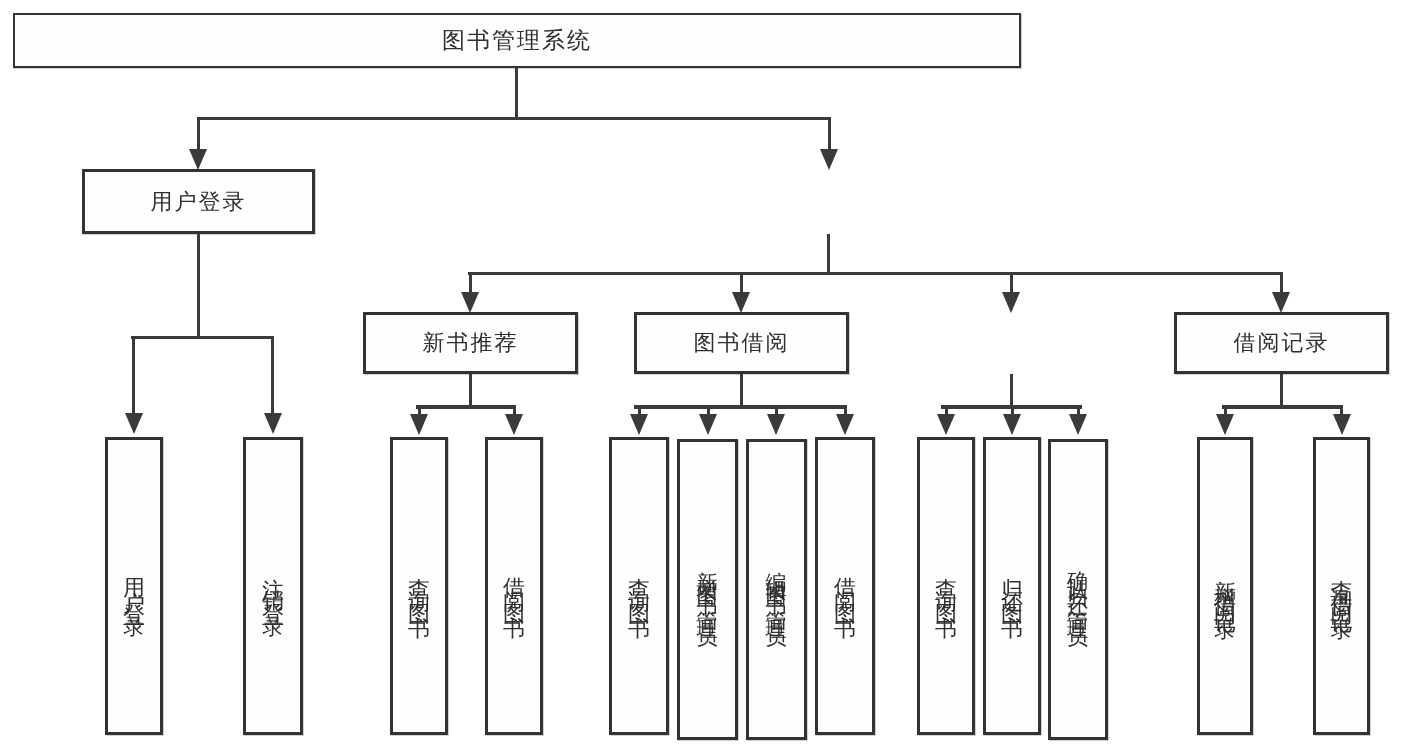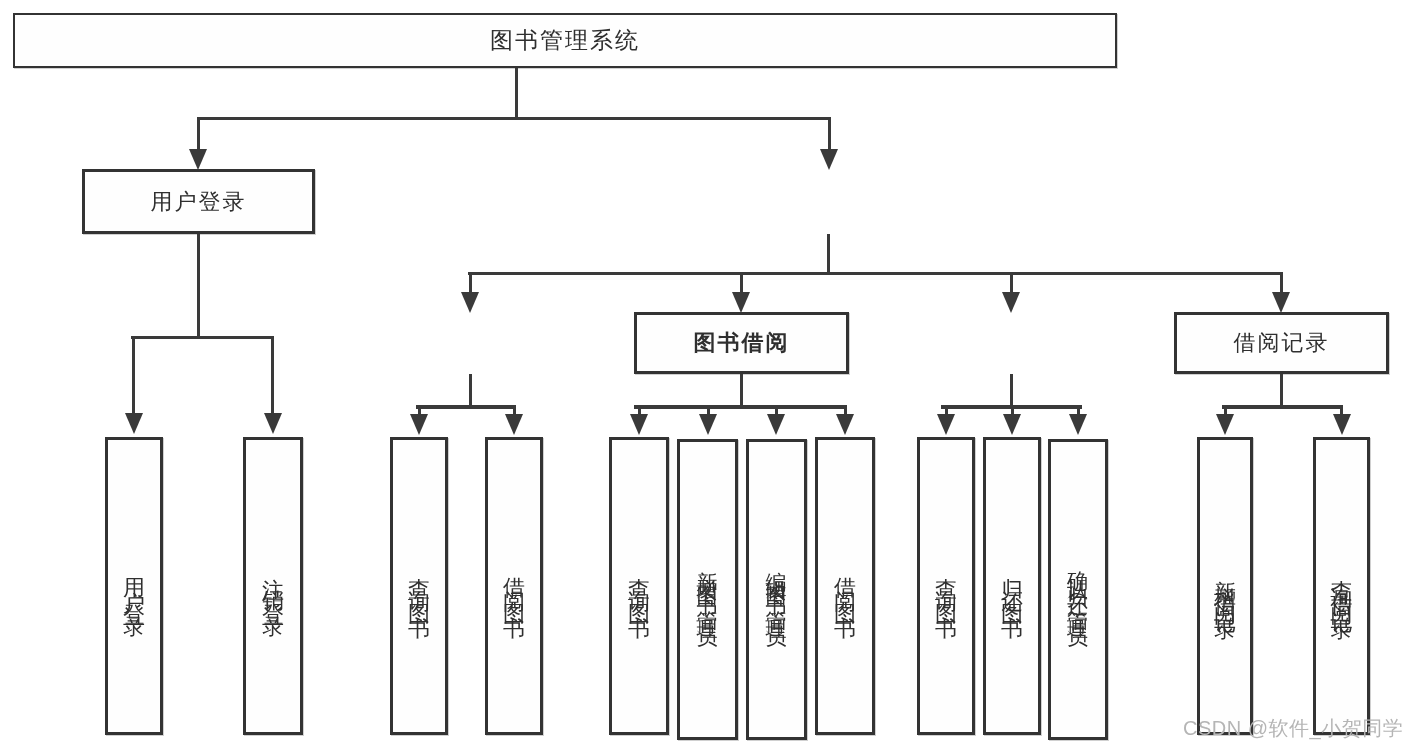--- a/index.html
+++ b/index.html
@@ -60,21 +60,21 @@
     letter-spacing: 0.5px;
     white-space: nowrap;
     z-index: 5;
   }
 </style>
 </head>
 <body>
 
 <div class="canvas">
 
-  <div class="box root-box" style="left:13px; top:13px; width:1104px; height:55px;">图书管理系统</div>
+  <div class="box root-box" style="left:13px; top:13px; width:1008px; height:55px;">图书管理系统</div>
 
   <div class="ln" style="left:515px; top:68px;  width:3px;   height:51px;"></div>
   <div class="ln" style="left:197px; top:117px; width:634px; height:3px;"></div>
   <div class="ln" style="left:197px; top:117px; width:3px;   height:36px;"></div>
   <div class="ln" style="left:828px; top:117px; width:3px;   height:36px;"></div>
   <div class="arr" style="left:189px; top:149px;"></div>
   <div class="arr" style="left:820px; top:149px;"></div>
 
   <div class="box" style="left:82px; top:169px; width:233px; height:65px;">用户登录</div>
 
@@ -89,21 +89,22 @@
   <div class="ln" style="left:468px;  top:272px; width:815px; height:3px;"></div>
   <div class="ln" style="left:469px;  top:272px; width:3px;   height:22px;"></div>
   <div class="ln" style="left:740px;  top:272px; width:3px;   height:22px;"></div>
   <div class="ln" style="left:1010px; top:272px; width:3px;   height:22px;"></div>
   <div class="ln" style="left:1280px; top:272px; width:3px;   height:22px;"></div>
   <div class="arr" style="left:461px;  top:292px;"></div>
   <div class="arr" style="left:732px;  top:292px;"></div>
   <div class="arr" style="left:1002px; top:292px;"></div>
   <div class="arr" style="left:1272px; top:292px;"></div>
 
-  <div class="box" style="left:634px; top:312px; width:215px; height:62px;font-weight:bold;">图书借阅</div>
+  <div class="box" style="left:363px; top:312px; width:215px; height:62px;">新书推荐</div>
+  <div class="box" style="left:634px; top:312px; width:215px; height:62px;">图书借阅</div>
   <div class="box" style="left:1174px; top:312px; width:215px; height:62px;">借阅记录</div>
 
   <div class="ln" style="left:469px; top:374px; width:3px;   height:33px;"></div>
   <div class="ln" style="left:416px; top:405px; width:100px; height:4px;"></div>
   <div class="ln" style="left:418px; top:405px; width:3px;   height:12px;"></div>
   <div class="ln" style="left:513px; top:405px; width:3px;   height:12px;"></div>
   <div class="arr" style="left:410px; top:414px;"></div>
   <div class="arr" style="left:505px; top:414px;"></div>
 
   <div class="ln" style="left:740px; top:374px; width:3px;   height:33px;"></div>
@@ -144,15 +145,14 @@
   <div class="box vbox sp-sm" style="left:746px; top:439px; width:61px; height:301px;">编辑图书（管理员）</div>
   <div class="box vbox sp-lg" style="left:815px; top:437px; width:60px; height:298px;">借阅图书</div>
 
   <div class="box vbox sp-lg" style="left:917px; top:437px; width:58px; height:298px;">查询图书</div>
   <div class="box vbox sp-lg" style="left:983px; top:437px; width:58px; height:298px;">归还图书</div>
   <div class="box vbox sp-sm" style="left:1048px; top:439px; width:60px; height:301px;">确认归还（管理员）</div>
 
   <div class="box vbox sp-md" style="left:1197px; top:437px; width:56px; height:298px;">新增借阅记录</div>
   <div class="box vbox sp-md" style="left:1313px; top:437px; width:57px; height:298px;">查询借阅记录</div>
 
-  <div class="watermark">CSDN @软件_小贺同学</div>
 
 </div>
 
 </body></html>

